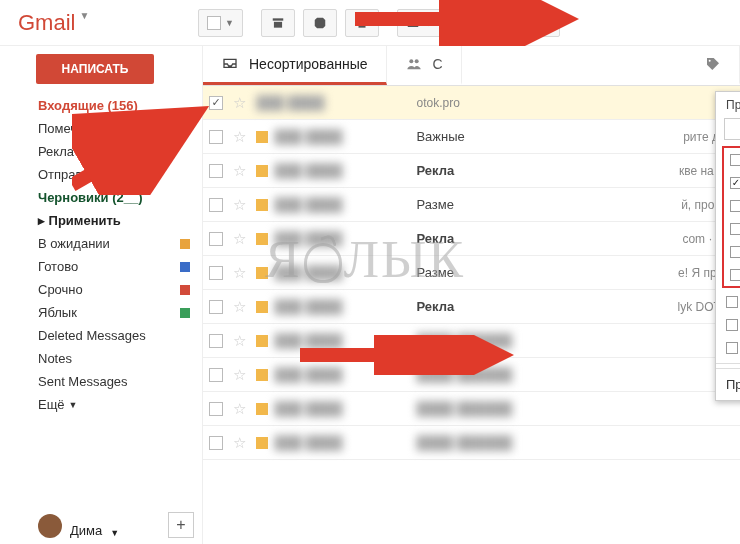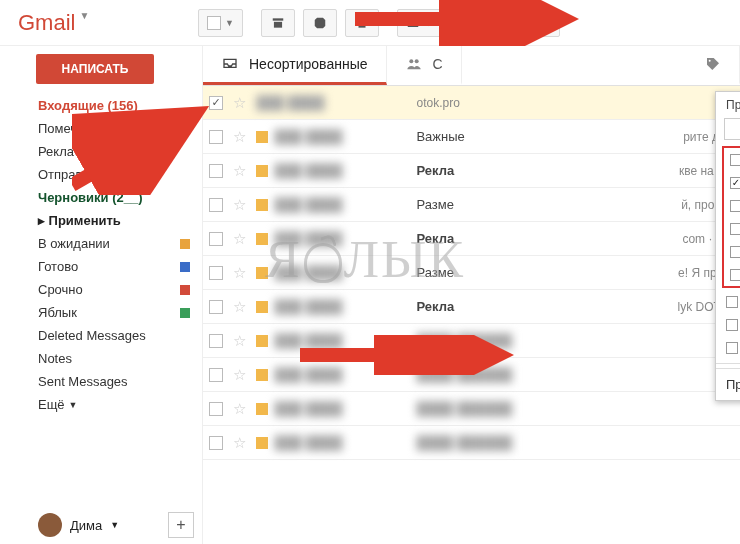--- a/index.html
+++ b/index.html
@@ -17,21 +17,21 @@
   .nav-item { display:flex; align-items:center; justify-content:space-between; padding:4px 6px 4px 2px; font-size:13px; color:#333; cursor:pointer; }
   .nav-item.bold { font-weight:bold; color:#d14836; }
   .nav-item.black-bold { font-weight:bold; color:#14532d;}
   .label-dot{width:10px;height:10px;margin-left:auto;}
   .label-dot.orange{background:#e8a33d;}
   .label-dot.blue{background:#3a6cc7;}
   .label-dot.red{background:#d24a3a;}
   .label-dot.green{background:#3a9e5a;}
   .cat-row{display:flex;align-items:center;gap:4px;font-size:13px;font-weight:bold;cursor:pointer;padding:4px 2px;}
   .more-row{display:flex;align-items:center;gap:4px;font-size:13px;cursor:pointer;padding:4px 2px;color:#333;}
-  .user-row{display:flex;align-items:center;gap:8px;margin-top:auto;padding:6px 2px;}
+  .user-row{display:flex;align-items:flex-end;gap:8px;margin-top:auto;padding:6px 2px;}
   .avatar{width:24px;height:24px;border-radius:50%;background:#8a5a3a;}
   .plusbtn{margin-left:auto;width:26px;height:26px;border:1px solid #ccc;display:flex;align-items:center;justify-content:center;font-size:16px;color:#555;cursor:pointer;background:#fff;}
   .content{flex:1;border-left:1px solid #eee;display:flex;flex-direction:column;position:relative;}
   .tabs{display:flex;height:40px;border-bottom:1px solid #e0e0e0;}
   .tab{display:flex;align-items:center;gap:10px;padding:0 18px;font-size:14px;color:#555;border-right:1px solid #eee;border-bottom:3px solid transparent;cursor:pointer;}
   .tab.active{border-bottom-color:#d14836;color:#222;}
   .rows{flex:1;overflow:hidden;}
   .mrow{display:flex;align-items:center;gap:10px;height:34px;border-bottom:1px solid #eee;padding:0 10px 0 6px;font-size:13px;color:#444;}
   .mrow.sel{background:#fff8dc;}
   .cb{width:14px;height:14px;border:1px solid #bbb;background:#fff;display:flex;align-items:center;justify-content:center;font-size:11px;color:#555;}

